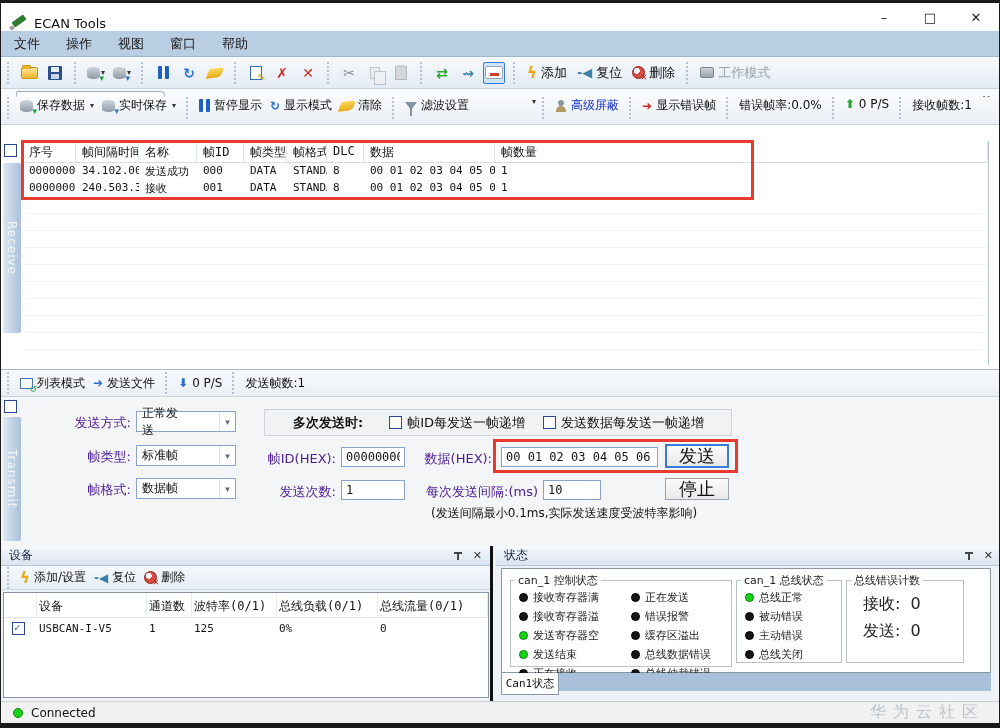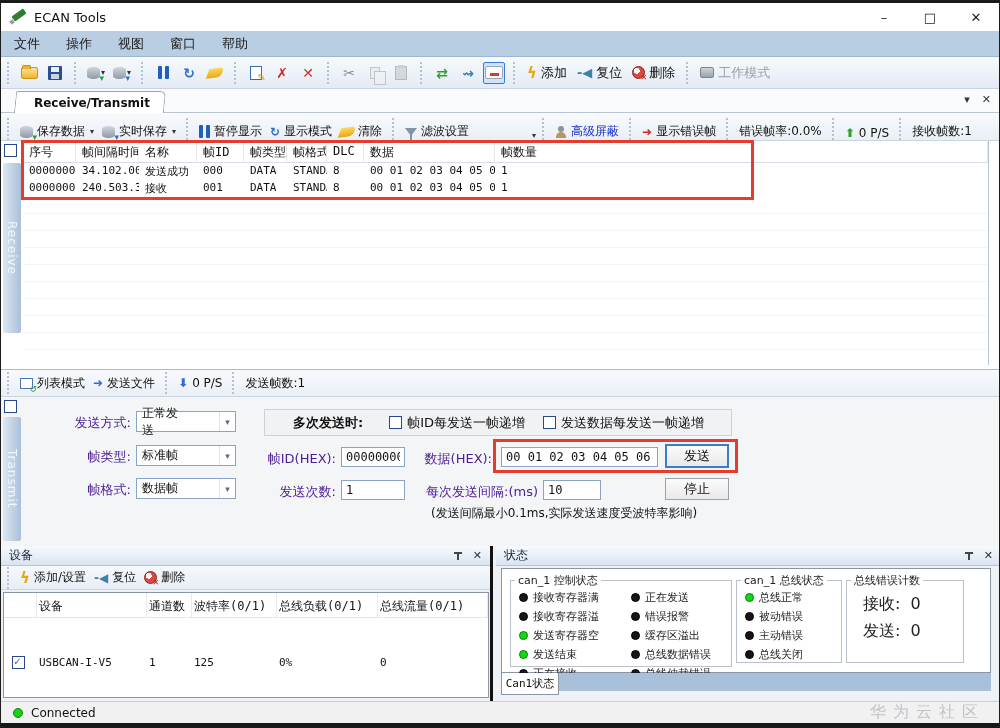--- a/index.html
+++ b/index.html
@@ -1,20 +1,20 @@
 <!DOCTYPE html>
 <html><head>
 <meta charset="utf-8">
 <style>
   * { margin:0; padding:0; box-sizing:border-box; }
   html,body { width:1000px; height:728px; font-family:"DejaVu Sans","Liberation Sans",sans-serif; }
   .window { position:relative; width:1000px; height:728px; background:#fff; border:1px solid #1c1c1c; overflow:hidden; }
 
   
-  .titlebar { position:absolute; left:0; top:2px; width:100%; height:28px; background:#fff; display:flex; align-items:center; }
+  .titlebar { position:absolute; left:0; top:2px; width:100%; height:28px; background:#fff; display:flex; align-items:flex-end; }
   .app-icon { width:16px; height:16px; margin-left:9px; position:relative; }
   .app-icon::before { content:""; position:absolute; left:2px; top:3px; width:14px; height:6px; background:#2e7d32; transform:rotate(-35deg); border-radius:1px; }
   .app-icon::after { content:""; position:absolute; left:0; top:11px; width:4px; height:4px; background:#9e9e9e; transform:rotate(-35deg); }
   .title-text { margin-left:8px; font-size:13px; color:#111; }
   .win-controls { margin-left:auto; display:flex; align-items:center; height:100%; }
   .win-btn { width:46px; height:100%; display:flex; align-items:center; justify-content:center; font-size:13px; color:#222; }
 
   
   .menubar { position:absolute; left:0; top:30px; width:100%; height:26px; background:#b9cde3; display:flex; align-items:center; border-bottom:1px solid #9fb6cf; }
   .menu-item { font-size:13px; color:#1a1a1a; padding:4px 13px; }
@@ -68,21 +68,21 @@
   .sh-pin::before { content:""; position:absolute; left:1px; top:2px; width:8px; height:2px; background:#444; }
   .sh-pin::after { content:""; position:absolute; left:4px; top:2px; width:2px; height:8px; background:#444; }
 
   
   .tabrow { position:absolute; left:0; top:88px; width:100%; height:24px; background:#fafbfd; border-bottom:1px solid #b9c4d2; }
   .doc-tab { position:absolute; left:14px; top:2px; height:22px; padding:0 14px 0 18px; background:#fff; border:1px solid #9aa7b8; border-bottom:none; border-radius:2px 6px 0 0; display:flex; align-items:center; font-size:12px; font-weight:bold; color:#111; transform:skewX(-6deg); }
   .doc-tab > span { transform:skewX(6deg); }
   .tab-ctrls { position:absolute; right:8px; top:4px; display:flex; gap:12px; font-size:11px; color:#333; }
 
   
-  .rx-toolbar { position:absolute; left:0; top:112px; width:100%; height:28px; background:linear-gradient(#f8fafc,#eaeff6); border-bottom:1px solid #c9d4e2; display:flex; align-items:flex-end; font-size:12px; color:#111; }
+  .rx-toolbar { position:absolute; left:0; top:96px; width:100%; height:28px; background:linear-gradient(#f8fafc,#eaeff6); border-bottom:1px solid #c9d4e2; display:flex; align-items:flex-start; font-size:12px; color:#111; }
   .rxt-item { display:inline-flex; align-items:center; gap:4px; margin:0 4px; white-space:nowrap; }
   .blue-link { color:#1430c8; }
   .rx-spacer { width:58px; }
 
   
   .rx-area { position:absolute; left:0; top:140px; width:100%; height:228px; background:#fff; }
   .side-strip { position:absolute; left:2px; width:18px; background:linear-gradient(to right,#dce7f2,#a9c0da); border-radius:2px; display:flex; align-items:center; justify-content:center; }
   .side-strip span { writing-mode:vertical-rl; font-size:12px; color:#f2f6fa; letter-spacing:1px; }
   .cb { width:13px; height:13px; background:#fff; border:1px solid #2b4a8c; display:inline-block; position:relative; }
   .cb.checked::after { content:"✓"; position:absolute; left:1px; top:-2px; font-size:11px; color:#44607e; }
@@ -98,34 +98,34 @@
   .tx-toolbar { position:absolute; left:0; top:368px; width:100%; height:28px; background:linear-gradient(#f8fafc,#eaeff6); border-top:1px solid #aeb9c8; border-bottom:1px solid #c9d4e2; display:flex; align-items:center; font-size:12px; color:#111; }
 
   
   .tx-area { position:absolute; left:0; top:396px; width:100%; height:149px; background:#f4f5f7; }
   .tx-label { position:absolute; font-size:13px; color:#4c1d95; text-align:right; white-space:nowrap; }
   .combo { position:absolute; height:21px; background:#fff; border:1px solid #8aa4c8; font-size:12px; display:flex; align-items:center; padding-left:5px; color:#111; }
   .combo .cv { flex:1; }
   .combo .dd { width:16px; height:100%; display:flex; align-items:center; justify-content:center; color:#5a6a7e; font-size:9px; border-left:1px solid #dbe4ee; }
   .txt-input { position:absolute; height:20px; background:#fff; border:1px solid #8aa4c8; font-size:12px; font-family:"DejaVu Sans Mono","Liberation Mono",monospace; padding:0 4px; color:#111; }
   .groupbox { position:absolute; left:263px; top:12px; width:468px; height:27px; border:1px solid #cdd2d8; background:#f1f2f4; display:flex; align-items:center; font-size:13px; color:#111; }
-  .btn { position:absolute; display:flex; align-items:center; justify-content:center; font-size:13px; color:#111; background:linear-gradient(#fbfbfb,#e9e9e9); border:1px solid #9aa2ac; }
+  .btn { position:absolute; display:flex; align-items:center; justify-content:center; font-size:18px; color:#111; background:linear-gradient(#fbfbfb,#e9e9e9); border:1px solid #9aa2ac; }
   .btn-default { border:2px solid #3a7bd5; }
   .note-text { position:absolute; font-size:12px; color:#111; white-space:nowrap; }
 
   
   .bottom-area { position:absolute; left:0; top:545px; width:100%; height:155px; background:#eef1f5; }
   .panel-title { height:20px; background:linear-gradient(#f8fafd,#d9e4f0); border-bottom:1px solid #b5c6da; display:flex; align-items:center; font-size:12px; color:#15253c; padding-left:8px; }
   .panel-title .pt-ctrl { margin-left:auto; display:flex; align-items:center; gap:10px; padding-right:8px; font-size:11px; color:#333; }
   .dev-panel { position:absolute; left:0; top:0; width:492px; height:155px; border-right:3px solid #111; background:#eef1f5; }
   .dev-toolbar { height:24px; display:flex; align-items:center; font-size:12px; color:#111; background:linear-gradient(#f6f9fc,#e7edf5); border-bottom:1px solid #cdd6e2; }
   .dev-table { position:absolute; left:2px; top:46px; width:486px; height:106px; background:#fff; border:1px solid #8a96a4; font-family:"DejaVu Sans Mono","Liberation Mono",monospace; }
   .dev-head { display:grid; grid-template-columns:33px 110px 45px 85px 101px 1fr; height:25px; border-bottom:1px solid #dfe5ec; }
   .dev-head div { font-size:12px; color:#111; padding:5px 0 0 2px; border-right:1px solid #e7ebf1; white-space:nowrap; overflow:hidden; }
-  .dev-row { display:grid; grid-template-columns:33px 110px 45px 85px 101px 1fr; height:22px;margin-top:34px; }
+  .dev-row { display:grid; grid-template-columns:33px 110px 45px 85px 101px 1fr; height:22px; }
   .dev-row div { font-size:11px; color:#111; padding:4px 0 0 2px; white-space:nowrap; }
 
   .stat-panel { position:absolute; left:495px; top:0; width:505px; height:155px; background:#eef1f5; }
   .stat-box { position:absolute; left:5px; top:22px; width:490px; height:105px; background:#fff; border:1px solid #8a96a4; }
   fieldset { position:absolute; border:1px solid #b9c2cc; font-size:11px; color:#222; }
   fieldset legend { font-size:11px; color:#222; padding:0 3px; margin-left:4px; white-space:nowrap; }
   .led-list { display:flex; flex-direction:column; gap:4px; padding:2px 0 0 8px; }
   .led-item { display:flex; align-items:center; gap:5px; font-size:11px; white-space:nowrap; }
   .led { width:9px; height:9px; border-radius:50%; border:1px solid #555; }
   .led-on { background:#12d812; border-color:#0a7d0a; }

